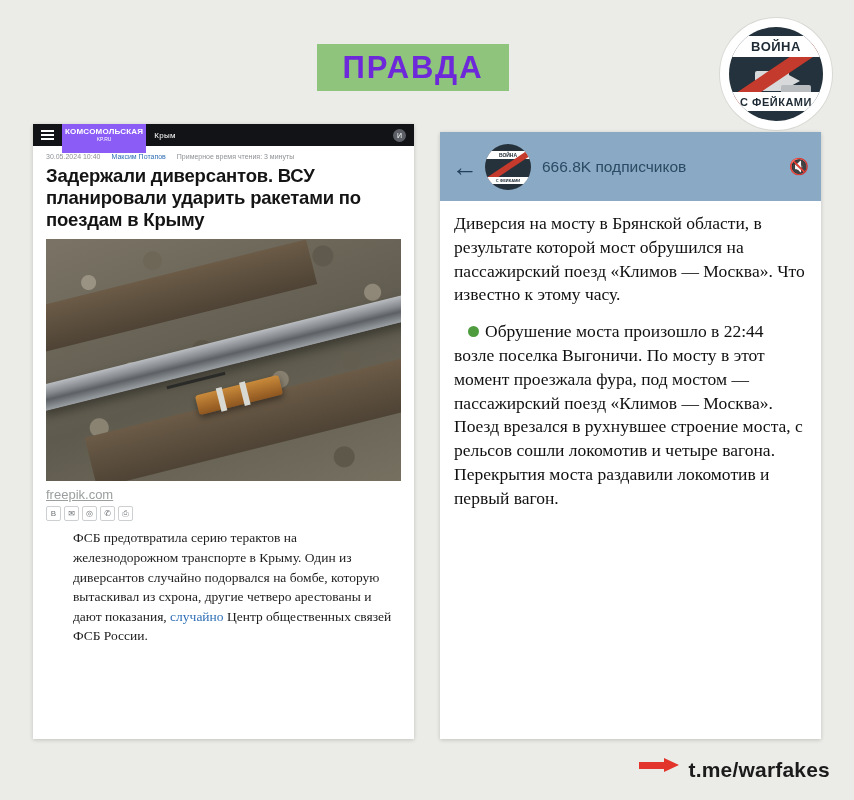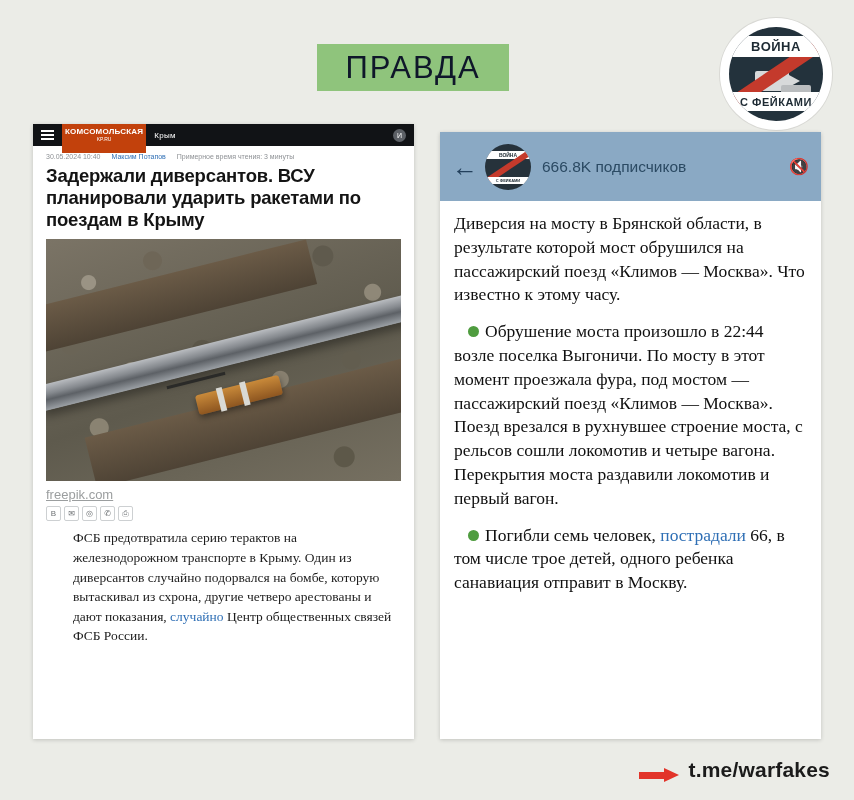--- a/index.html
+++ b/index.html
@@ -18,23 +18,23 @@
     left: 317px;
     top: 44px;
     width: 192px;
     height: 47px;
     background: #8fc47c;
     display: flex;
     align-items: center;
     justify-content: center;
   }
   .pravda-banner .txt {
-    color: #0f172a;
+    color: #6d28d9;
     font-size: 31px;
-    font-weight: normal;
+    font-weight: bold;
     letter-spacing: 2px;
     font-family: "Liberation Sans", sans-serif;
   }
 
   
   .logo-badge {
     position: absolute;
     right: 22px;
     top: 18px;
     width: 112px;
@@ -123,21 +123,21 @@
     height: 22px;
     background: #111316;
     display: flex;
     align-items: center;
     padding: 0 8px;
     gap: 8px;
   }
   .burger { width: 13px; display: flex; flex-direction: column; gap: 2px; }
   .burger i { display: block; height: 2px; background: #ffffff; }
   .news-logo {
-    background: #c2410c;
+    background: #8b5cf6;
     color: #fff;
     font-size: 8px;
     font-weight: bold;
     padding: 11px 3px;
     line-height: 1.05;
     text-align: center;
     letter-spacing: .2px;
   }
   .news-logo small { display:block; font-size: 5px; font-weight: normal; letter-spacing: 0; }
   .news-section {
@@ -328,21 +328,21 @@
   }
   .tg-body .lnk { color: #2f6fb5; }
   .tg-body .indent { text-indent: 14px; }
 
   
   .footer {
     position: absolute;
     right: 24px;
     bottom: 18px;
     display: flex;
-    align-items: flex-end;
+    align-items: flex-start;
     gap: 9px;
   }
   .arrow-ic {
     width: 40px; height: 14px;
     position: relative;
   }
   .arrow-ic .shaft {
     position: absolute; left: 0; top: 4px;
     width: 26px; height: 7px; background: #e2342a;
   }
@@ -441,23 +441,20 @@
       <span class="tg-subs" style="display:block">666.8K подписчиков</span>
     </span>
     <span class="tg-mute">🔇</span>
   </div>
 
   <div class="tg-body">
     <p>Диверсия на мосту в Брянской области, в результате которой мост обрушился на пассажирский поезд  «Климов — Москва». Что известно к этому часу.</p>
     <p class="indent">
       <span class="bullet"></span><span>Обрушение моста произошло в 22:44 возле поселка Выгоничи. По мосту в этот момент проезжала фура, под мостом — пассажирский поезд «Климов — Москва». Поезд врезался в рухнувшее строение моста, с рельсов сошли локомотив и четыре вагона. Перекрытия моста раздавили локомотив и первый вагон.</span>
     </p>
-    <p class="indent">
-      <span class="bullet"></span><span>Погибли семь человек, </span><span class="lnk">пострадали</span><span> 66, в том числе трое детей, одного ребенка санавиация отправит в Москву.</span>
-    </p>
   </div>
 </div>
 
 <div class="footer">
   <span class="arrow-ic">
     <span class="shaft"></span>
     <span class="head"></span>
   </span>
   <span class="ft">t.me/warfakes</span>
 </div>

